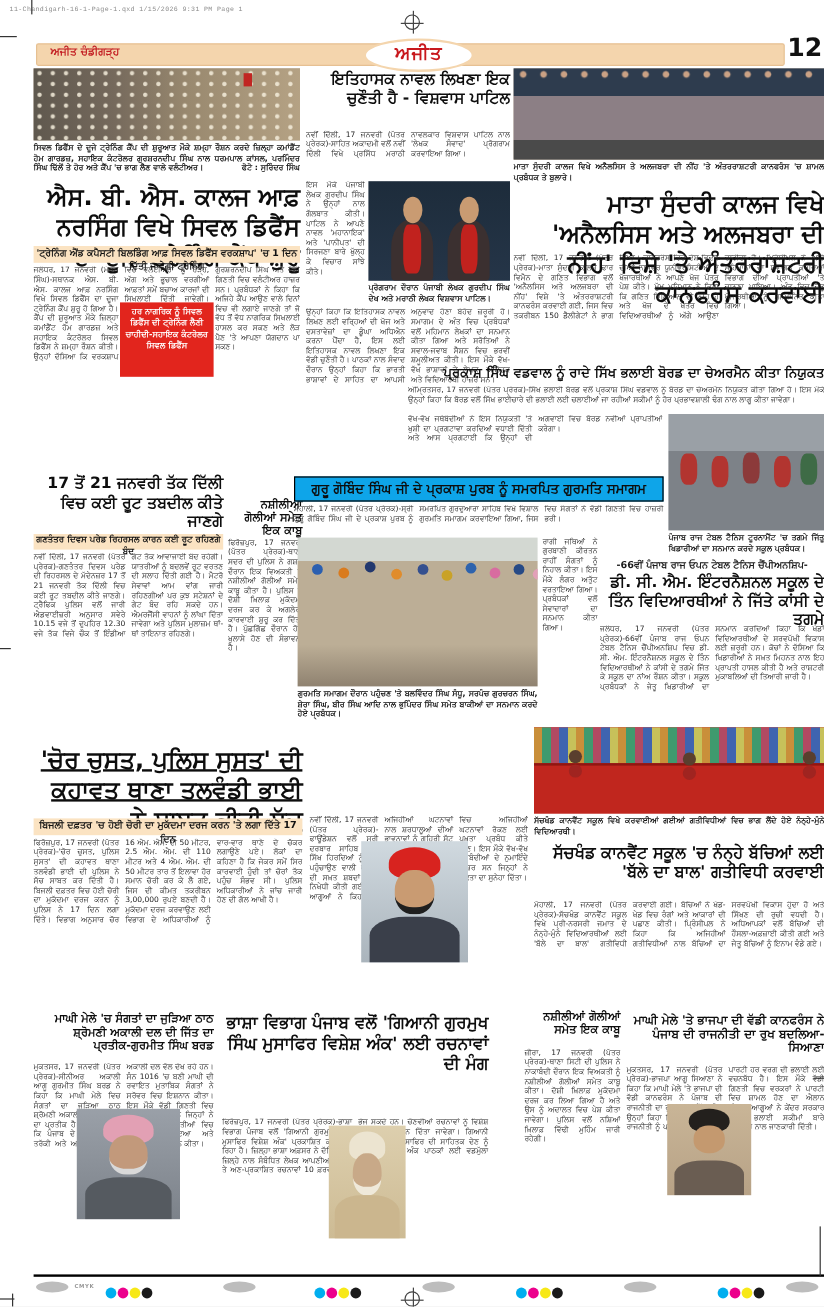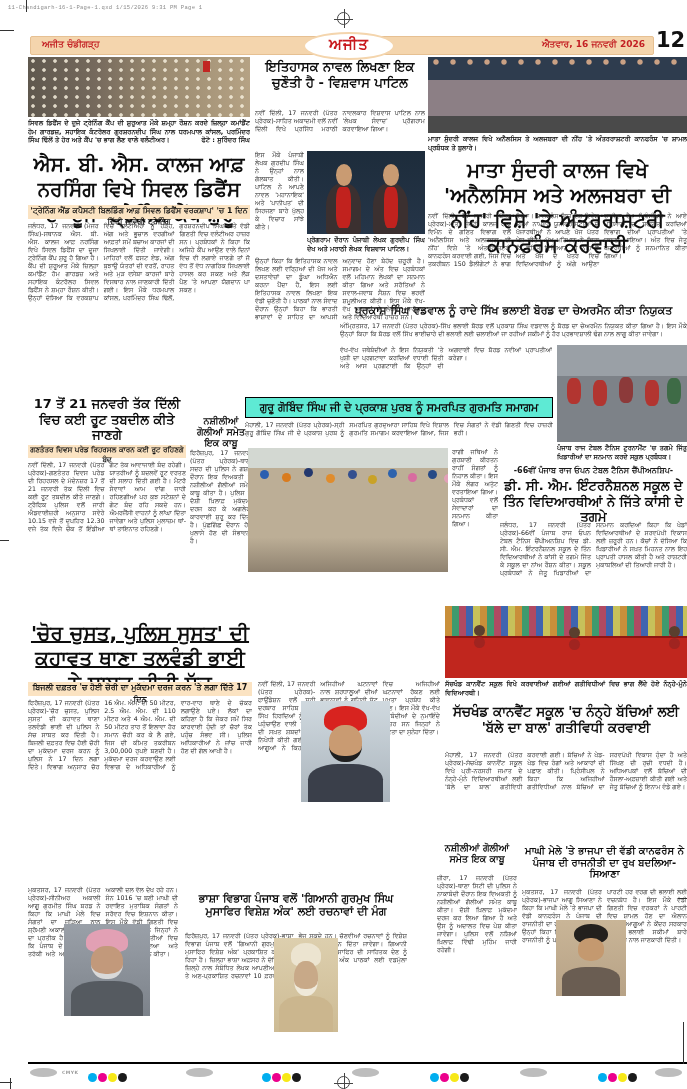--- a/index.html
+++ b/index.html
@@ -5,35 +5,35 @@
   html,body{margin:0;padding:0;background:#e8e8e8;}
   #page{position:relative;width:687px;height:1089px;background:#ffffff;overflow:hidden;
         font-family:"DejaVu Sans",sans-serif;color:#1a1a1a;}
   .a{position:absolute;}
   .slug{font-family:"Liberation Mono",monospace;font-size:5.5px;color:#8a8a8a;letter-spacing:.3px;}
   .bar{background:#f4d5ad;border:1px solid #e6c092;border-radius:2px;}
   .bar-label{color:#c31f23;font-weight:bold;font-size:9px;line-height:17px;}
   .logo-oval{background:#fff;border:2px solid #f4d5ad;border-radius:50%;text-align:center;}
   .logo-txt{color:#c8181d;font-weight:bold;font-size:15px;line-height:20px;letter-spacing:1px;}
   .pagenum{font-size:21px;font-weight:bold;color:#111;}
-  .hd{font-weight:bold;text-align:center;color:#0d0d0d;}
+  .hd{font-weight:bold;text-align:right;color:#0d0d0d;}
   .hd-xl{font-size:20px;line-height:1.25;}
   .hd-lg{font-size:13px;line-height:1.2;}
   .hd-md{font-size:11px;line-height:1.2;}
   .hd-sm{font-size:9.5px;line-height:1.15;}
   .kicker{font-size:8px;font-weight:bold;text-align:center;}
   .sub{background:#fbe3c2;font-weight:bold;text-align:center;font-size:7.8px;line-height:1.45;color:#111;}
   .body-txt{font-size:6.3px;line-height:1.27;text-align:justify;overflow:hidden;color:#222;}
   .c2{column-count:2;column-gap:5px;}
   .c3{column-count:3;column-gap:5px;}
   .cap{font-size:6.6px;font-weight:bold;line-height:1.3;text-align:justify;overflow:hidden;color:#111;}
   .credit{float:right;font-weight:bold;}
   .redbox{background:#e2251d;color:#fff;font-weight:bold;font-size:6.9px;line-height:1.35;
           text-align:center;padding:4px 3px;box-sizing:border-box;}
-  .boxhd{border:1.3px solid #000;box-sizing:border-box;background:#5eead4;display:flex;align-items:center;justify-content:center;}
+  .boxhd{border:1.3px solid #000;box-sizing:border-box;background:#0ea5e9;display:flex;align-items:center;justify-content:center;}
   .ph{overflow:hidden;background:#b9a795;}
   .ph-civil{background-image:radial-gradient(circle at 5px 4px,rgba(245,238,220,.85) 1.4px,transparent 2.2px),
             linear-gradient(90deg,#5f584e 0%,#75695c 30%,#99896f 58%,#b5a284 100%);
             background-size:11px 9px,100% 100%;background-repeat:repeat,no-repeat;}
   .flag{position:absolute;background:#c12622;width:7px;height:11px;top:6%;right:18%;}
   .ph-mata{background-image:radial-gradient(circle at 8px 5px,#caa184 2.2px,transparent 3.2px),
            linear-gradient(180deg,#2e3c4e 0 30%,#8c7f85 30% 78%,#4a4a4a 78% 100%);
            background-size:17px 100%,100% 100%;background-repeat:repeat-x,no-repeat;background-position:0 26%,0 0;}
   .ph-patil{background:linear-gradient(180deg,#1d2c3b,#253548);}
   .fig{position:absolute;bottom:0;width:30%;height:62%;background:#3b3030;border-radius:45% 45% 8% 8%;}
@@ -92,33 +92,33 @@
   <div class="a slug" style="left:8px;top:4px;width:340px;">11-Chandigarh-16-1-Page-1.qxd  1/15/2026  9:31 PM  Page 1</div>
   <div class="a cross" style="left:337px;top:12px;"></div>
   <div class="a cropmark" style="left:0;top:30px;width:14px;height:1px;"></div>
   <div class="a cropmark" style="left:26px;top:0;width:1px;height:12px;"></div>
 
   <div class="a bar" style="left:30px;top:36px;width:622px;height:17px;"></div>
   <div class="a bar-label" style="left:42px;top:36px;">ਅਜੀਤ ਚੰਡੀਗੜ੍ਹ</div>
   <div class="a logo-oval" style="left:303px;top:32px;width:88px;height:24px;">
     <span class="logo-txt">ਅਜੀਤ</span>
   </div>
-  <div class="a bar-label" style="left:455px;top:36px;width:190px;text-align:right;">ਐਤਵਾਰ, 16 ਜਨਵਰੀ 2026</div>
   <div class="a pagenum" style="left:656px;top:28px;">12</div>
 
   <div class="a ph ph-civil" style="left:28px;top:57px;width:222px;height:60px;">
     <span class="flag"></span>
   </div>
   <div class="a cap" style="left:28px;top:119px;width:222px;height:31px;">
     <span>ਸਿਵਲ ਡਿਫੈਂਸ ਦੇ ਦੂਜੇ ਟ੍ਰੇਨਿੰਗ ਕੈਂਪ ਦੀ ਸ਼ੁਰੂਆਤ ਮੌਕੇ ਸ਼ਮ੍ਹਾ ਰੌਸ਼ਨ ਕਰਦੇ ਜ਼ਿਲ੍ਹਾ ਕਮਾਂਡੈਂਟ ਹੋਮ ਗਾਰਡਜ਼, ਸਹਾਇਕ ਕੰਟਰੋਲਰ ਗੁਰਸ਼ਰਨਦੀਪ ਸਿੰਘ ਨਾਲ ਧਰਮਪਾਲ ਕਾਂਸਲ, ਪਰਮਿੰਦਰ ਸਿੰਘ ਢਿੱਲੋਂ ਤੇ ਹੋਰ ਅਤੇ ਕੈਂਪ 'ਚ ਭਾਗ ਲੈਣ ਵਾਲੇ ਵਲੰਟੀਅਰ।</span>
     <span class="credit">ਫੋਟੋ : ਸੁਰਿੰਦਰ ਸਿੰਘ</span>
   </div>
   <div class="a hd hd-xl" style="left:28px;top:152px;width:222px;height:50px;">ਐਸ. ਬੀ. ਐਸ. ਕਾਲਜ ਆਫ਼ ਨਰਸਿੰਗ ਵਿਖੇ ਸਿਵਲ ਡਿਫੈਂਸ ਦਾ ਦੂਜਾ ਟ੍ਰੇਨਿੰਗ ਕੈਂਪ ਸ਼ੁਰੂ</div>
   <div class="a sub" style="left:28px;top:205px;width:222px;height:14px;">'ਟ੍ਰੇਨਿੰਗ ਐਂਡ ਕਪੈਸਟੀ ਬਿਲਡਿੰਗ ਆਫ਼ ਸਿਵਲ ਡਿਫੈਂਸ ਵਰਕਸ਼ਾਪ' 'ਚ 1 ਦਿਨ ਦਿੱਤੀ ਜਾਵੇਗੀ ਟ੍ਰੇਨਿੰਗ</div>
   <div class="a body-txt c3" style="left:28px;top:222px;width:222px;height:170px;">ਜਲੰਧਰ, 17 ਜਨਵਰੀ (ਮੇਜਰ ਸਿੰਘ)-ਸਥਾਨਕ ਐਸ. ਬੀ. ਐਸ. ਕਾਲਜ ਆਫ਼ ਨਰਸਿੰਗ ਵਿਖੇ ਸਿਵਲ ਡਿਫੈਂਸ ਦਾ ਦੂਜਾ ਟ੍ਰੇਨਿੰਗ ਕੈਂਪ ਸ਼ੁਰੂ ਹੋ ਗਿਆ ਹੈ। ਕੈਂਪ ਦੀ ਸ਼ੁਰੂਆਤ ਮੌਕੇ ਜ਼ਿਲ੍ਹਾ ਕਮਾਂਡੈਂਟ ਹੋਮ ਗਾਰਡਜ਼ ਅਤੇ ਸਹਾਇਕ ਕੰਟਰੋਲਰ ਸਿਵਲ ਡਿਫੈਂਸ ਨੇ ਸ਼ਮ੍ਹਾ ਰੌਸ਼ਨ ਕੀਤੀ। ਉਨ੍ਹਾਂ ਦੱਸਿਆ ਕਿ ਵਰਕਸ਼ਾਪ ਵਿਚ ਵਲੰਟੀਅਰਾਂ ਨੂੰ ਹੜ੍ਹ, ਅੱਗ ਅਤੇ ਭੂਚਾਲ ਵਰਗੀਆਂ ਆਫ਼ਤਾਂ ਸਮੇਂ ਬਚਾਅ ਕਾਰਜਾਂ ਦੀ ਸਿਖਲਾਈ ਦਿੱਤੀ ਜਾਵੇਗੀ। ਮਾਹਿਰਾਂ ਵਲੋਂ ਫਸਟ ਏਡ, ਅੱਗ ਬੁਝਾਊ ਯੰਤਰਾਂ ਦੀ ਵਰਤੋਂ, ਰਾਹਤ ਅਤੇ ਮੁੜ ਵਸੇਬਾ ਕਾਰਜਾਂ ਬਾਰੇ ਵਿਸਥਾਰ ਨਾਲ ਜਾਣਕਾਰੀ ਦਿੱਤੀ ਗਈ। ਇਸ ਮੌਕੇ ਧਰਮਪਾਲ ਕਾਂਸਲ, ਪਰਮਿੰਦਰ ਸਿੰਘ ਢਿੱਲੋਂ, ਗੁਰਸ਼ਰਨਦੀਪ ਸਿੰਘ ਅਤੇ ਵੱਡੀ ਗਿਣਤੀ ਵਿਚ ਵਲੰਟੀਅਰ ਹਾਜ਼ਰ ਸਨ। ਪ੍ਰਬੰਧਕਾਂ ਨੇ ਕਿਹਾ ਕਿ ਅਜਿਹੇ ਕੈਂਪ ਆਉਣ ਵਾਲੇ ਦਿਨਾਂ ਵਿਚ ਵੀ ਲਗਾਏ ਜਾਣਗੇ ਤਾਂ ਜੋ ਵੱਧ ਤੋਂ ਵੱਧ ਨਾਗਰਿਕ ਸਿਖਲਾਈ ਹਾਸਲ ਕਰ ਸਕਣ ਅਤੇ ਲੋੜ ਪੈਣ 'ਤੇ ਆਪਣਾ ਯੋਗਦਾਨ ਪਾ ਸਕਣ।</div>
+  <div class="a redbox" style="left:100px;top:252px;width:78px;height:62px;">ਹਰ ਨਾਗਰਿਕ ਨੂੰ ਸਿਵਲ ਡਿਫੈਂਸ ਦੀ ਟ੍ਰੇਨਿੰਗ ਲੈਣੀ ਚਾਹੀਦੀ-ਸਹਾਇਕ ਕੰਟਰੋਲਰ ਸਿਵਲ ਡਿਫੈਂਸ</div>
 
   <div class="a hd hd-lg" style="left:255px;top:59px;width:170px;height:47px;">ਇਤਿਹਾਸਕ ਨਾਵਲ ਲਿਖਣਾ ਇਕ ਚੁਣੌਤੀ ਹੈ - ਵਿਸ਼ਵਾਸ ਪਾਟਿਲ</div>
   <div class="a body-txt c2" style="left:255px;top:109px;width:170px;height:40px;">ਨਵੀਂ ਦਿੱਲੀ, 17 ਜਨਵਰੀ (ਪੱਤਰ ਪ੍ਰੇਰਕ)-ਸਾਹਿਤ ਅਕਾਦਮੀ ਵਲੋਂ ਨਵੀਂ ਦਿੱਲੀ ਵਿਖੇ ਪ੍ਰਸਿੱਧ ਮਰਾਠੀ ਨਾਵਲਕਾਰ ਵਿਸ਼ਵਾਸ ਪਾਟਿਲ ਨਾਲ 'ਲੇਖਕ ਸੰਵਾਦ' ਪ੍ਰੋਗਰਾਮ ਕਰਵਾਇਆ ਗਿਆ।</div>
   <div class="a body-txt" style="left:255px;top:151px;width:49px;height:103px;">ਇਸ ਮੌਕੇ ਪੰਜਾਬੀ ਲੇਖਕ ਗੁਰਦੀਪ ਸਿੰਘ ਨੇ ਉਨ੍ਹਾਂ ਨਾਲ ਗੱਲਬਾਤ ਕੀਤੀ। ਪਾਟਿਲ ਨੇ ਆਪਣੇ ਨਾਵਲ 'ਮਹਾਨਾਇਕ' ਅਤੇ 'ਪਾਨੀਪਤ' ਦੀ ਸਿਰਜਣਾ ਬਾਰੇ ਖੁੱਲ੍ਹ ਕੇ ਵਿਚਾਰ ਸਾਂਝੇ ਕੀਤੇ।</div>
   <div class="a ph ph-patil" style="left:307px;top:151px;width:118px;height:83px;">
     <span class="fig" style="left:16%;"></span>
     <span class="fig" style="left:56%;"></span>
   </div>
   <div class="a cap" style="left:307px;top:236px;width:118px;height:19px;">ਪ੍ਰੋਗਰਾਮ ਦੌਰਾਨ ਪੰਜਾਬੀ ਲੇਖਕ ਗੁਰਦੀਪ ਸਿੰਘ ਦੇਖ ਅਤੇ ਮਰਾਠੀ ਲੇਖਕ ਵਿਸ਼ਵਾਸ ਪਾਟਿਲ।</div>
   <div class="a body-txt c2" style="left:255px;top:257px;width:170px;height:136px;">ਉਨ੍ਹਾਂ ਕਿਹਾ ਕਿ ਇਤਿਹਾਸਕ ਨਾਵਲ ਲਿਖਣ ਲਈ ਵਰ੍ਹਿਆਂ ਦੀ ਖੋਜ ਅਤੇ ਦਸਤਾਵੇਜ਼ਾਂ ਦਾ ਡੂੰਘਾ ਅਧਿਐਨ ਕਰਨਾ ਪੈਂਦਾ ਹੈ, ਇਸ ਲਈ ਇਤਿਹਾਸਕ ਨਾਵਲ ਲਿਖਣਾ ਇਕ ਵੱਡੀ ਚੁਣੌਤੀ ਹੈ। ਪਾਠਕਾਂ ਨਾਲ ਸੰਵਾਦ ਦੌਰਾਨ ਉਨ੍ਹਾਂ ਕਿਹਾ ਕਿ ਭਾਰਤੀ ਭਾਸ਼ਾਵਾਂ ਦੇ ਸਾਹਿਤ ਦਾ ਆਪਸੀ ਅਨੁਵਾਦ ਹੋਣਾ ਬੇਹੱਦ ਜ਼ਰੂਰੀ ਹੈ। ਸਮਾਗਮ ਦੇ ਅੰਤ ਵਿਚ ਪ੍ਰਬੰਧਕਾਂ ਵਲੋਂ ਮਹਿਮਾਨ ਲੇਖਕਾਂ ਦਾ ਸਨਮਾਨ ਕੀਤਾ ਗਿਆ ਅਤੇ ਸਰੋਤਿਆਂ ਨੇ ਸਵਾਲ-ਜਵਾਬ ਸੈਸ਼ਨ ਵਿਚ ਭਰਵੀਂ ਸ਼ਮੂਲੀਅਤ ਕੀਤੀ। ਇਸ ਮੌਕੇ ਵੱਖ-ਵੱਖ ਭਾਸ਼ਾਵਾਂ ਦੇ ਲੇਖਕ, ਆਲੋਚਕ ਅਤੇ ਵਿਦਿਆਰਥੀ ਹਾਜ਼ਰ ਸਨ।</div>
@@ -146,20 +146,21 @@
 
   <div class="a hd hd-sm" style="left:190px;top:416px;width:62px;height:30px;">ਨਸ਼ੀਲੀਆਂ ਗੋਲੀਆਂ ਸਮੇਤ ਇਕ ਕਾਬੂ</div>
   <div class="a body-txt" style="left:190px;top:449px;width:62px;height:168px;">ਫਿਰੋਜ਼ਪੁਰ, 17 ਜਨਵਰੀ (ਪੱਤਰ ਪ੍ਰੇਰਕ)-ਥਾਣਾ ਸਦਰ ਦੀ ਪੁਲਿਸ ਨੇ ਗਸ਼ਤ ਦੌਰਾਨ ਇਕ ਵਿਅਕਤੀ ਨੂੰ ਨਸ਼ੀਲੀਆਂ ਗੋਲੀਆਂ ਸਮੇਤ ਕਾਬੂ ਕੀਤਾ ਹੈ। ਪੁਲਿਸ ਨੇ ਦੋਸ਼ੀ ਖ਼ਿਲਾਫ਼ ਮੁਕੱਦਮਾ ਦਰਜ ਕਰ ਕੇ ਅਗਲੇਰੀ ਕਾਰਵਾਈ ਸ਼ੁਰੂ ਕਰ ਦਿੱਤੀ ਹੈ। ਪੁੱਛਗਿੱਛ ਦੌਰਾਨ ਹੋਰ ਖੁਲਾਸੇ ਹੋਣ ਦੀ ਸੰਭਾਵਨਾ ਹੈ।</div>
 
   <div class="a boxhd hd hd-md" style="left:245px;top:397px;width:308px;height:21px;">ਗੁਰੂ ਗੋਬਿੰਦ ਸਿੰਘ ਜੀ ਦੇ ਪ੍ਰਕਾਸ਼ ਪੁਰਬ ਨੂੰ ਸਮਰਪਿਤ ਗੁਰਮਤਿ ਸਮਾਗਮ</div>
   <div class="a body-txt c3" style="left:245px;top:421px;width:308px;height:25px;">ਮੋਹਾਲੀ, 17 ਜਨਵਰੀ (ਪੱਤਰ ਪ੍ਰੇਰਕ)-ਸ੍ਰੀ ਗੁਰੂ ਗੋਬਿੰਦ ਸਿੰਘ ਜੀ ਦੇ ਪ੍ਰਕਾਸ਼ ਪੁਰਬ ਨੂੰ ਸਮਰਪਿਤ ਗੁਰਦੁਆਰਾ ਸਾਹਿਬ ਵਿਖੇ ਵਿਸ਼ਾਲ ਗੁਰਮਤਿ ਸਮਾਗਮ ਕਰਵਾਇਆ ਗਿਆ, ਜਿਸ ਵਿਚ ਸੰਗਤਾਂ ਨੇ ਵੱਡੀ ਗਿਣਤੀ ਵਿਚ ਹਾਜ਼ਰੀ ਭਰੀ।</div>
   <div class="a ph ph-gurmat" style="left:248px;top:448px;width:200px;height:124px;">
     <span class="turbans"></span>
   </div>
   <div class="a body-txt" style="left:452px;top:448px;width:46px;height:150px;">ਰਾਗੀ ਜਥਿਆਂ ਨੇ ਗੁਰਬਾਣੀ ਕੀਰਤਨ ਰਾਹੀਂ ਸੰਗਤਾਂ ਨੂੰ ਨਿਹਾਲ ਕੀਤਾ। ਇਸ ਮੌਕੇ ਲੰਗਰ ਅਤੁੱਟ ਵਰਤਾਇਆ ਗਿਆ। ਪ੍ਰਬੰਧਕਾਂ ਵਲੋਂ ਸੇਵਾਦਾਰਾਂ ਦਾ ਸਨਮਾਨ ਕੀਤਾ ਗਿਆ।</div>
+  <div class="a cap" style="left:248px;top:574px;width:200px;height:26px;">ਗੁਰਮਤਿ ਸਮਾਗਮ ਦੌਰਾਨ ਪਹੁੰਚਣ 'ਤੇ ਬਲਵਿੰਦਰ ਸਿੰਘ ਸੰਧੂ, ਸਰਪੰਚ ਗੁਰਚਰਨ ਸਿੰਘ, ਸ਼ੇਰਾ ਸਿੰਘ, ਬੀਰ ਸਿੰਘ ਆਦਿ ਨਾਲ ਭੁਪਿੰਦਰ ਸਿੰਘ ਸਮੇਤ ਬਾਕੀਆਂ ਦਾ ਸਨਮਾਨ ਕਰਦੇ ਹੋਏ ਪ੍ਰਬੰਧਕ।</div>
 
   <div class="a hd hd-xl" style="left:28px;top:621px;width:224px;height:58px;text-decoration:underline;">'ਚੋਰ ਚੁਸਤ, ਪੁਲਿਸ ਸੁਸਤ' ਦੀ ਕਹਾਵਤ ਥਾਣਾ ਤਲਵੰਡੀ ਭਾਈ ਨੇ ਸਾਬਤ ਕੀਤੀ ਸੱਚ</div>
   <div class="a sub" style="left:28px;top:682px;width:224px;height:14px;font-size:8px;">ਬਿਜਲੀ ਦਫ਼ਤਰ 'ਚ ਹੋਈ ਚੋਰੀ ਦਾ ਮੁਕੱਦਮਾ ਦਰਜ ਕਰਨ 'ਤੇ ਲਗਾ ਦਿੱਤੇ 17 ਦਿਨ</div>
   <div class="a body-txt c3" style="left:28px;top:699px;width:224px;height:136px;">ਫਿਰੋਜ਼ਪੁਰ, 17 ਜਨਵਰੀ (ਪੱਤਰ ਪ੍ਰੇਰਕ)-'ਚੋਰ ਚੁਸਤ, ਪੁਲਿਸ ਸੁਸਤ' ਦੀ ਕਹਾਵਤ ਥਾਣਾ ਤਲਵੰਡੀ ਭਾਈ ਦੀ ਪੁਲਿਸ ਨੇ ਸੱਚ ਸਾਬਤ ਕਰ ਦਿੱਤੀ ਹੈ। ਬਿਜਲੀ ਦਫ਼ਤਰ ਵਿਚ ਹੋਈ ਚੋਰੀ ਦਾ ਮੁਕੱਦਮਾ ਦਰਜ ਕਰਨ ਨੂੰ ਪੁਲਿਸ ਨੇ 17 ਦਿਨ ਲਗਾ ਦਿੱਤੇ। ਵਿਭਾਗ ਅਨੁਸਾਰ ਚੋਰ 16 ਐਮ. ਐਮ. ਦੀ 50 ਮੀਟਰ, 2.5 ਐਮ. ਐਮ. ਦੀ 110 ਮੀਟਰ ਅਤੇ 4 ਐਮ. ਐਮ. ਦੀ 50 ਮੀਟਰ ਤਾਰ ਤੋਂ ਇਲਾਵਾ ਹੋਰ ਸਮਾਨ ਚੋਰੀ ਕਰ ਕੇ ਲੈ ਗਏ, ਜਿਸ ਦੀ ਕੀਮਤ ਤਕਰੀਬਨ 3,00,000 ਰੁਪਏ ਬਣਦੀ ਹੈ। ਮੁਕੱਦਮਾ ਦਰਜ ਕਰਵਾਉਣ ਲਈ ਵਿਭਾਗ ਦੇ ਅਧਿਕਾਰੀਆਂ ਨੂੰ ਵਾਰ-ਵਾਰ ਥਾਣੇ ਦੇ ਚੱਕਰ ਲਗਾਉਣੇ ਪਏ। ਲੋਕਾਂ ਦਾ ਕਹਿਣਾ ਹੈ ਕਿ ਜੇਕਰ ਸਮੇਂ ਸਿਰ ਕਾਰਵਾਈ ਹੁੰਦੀ ਤਾਂ ਚੋਰਾਂ ਤੱਕ ਪਹੁੰਚ ਸੰਭਵ ਸੀ। ਪੁਲਿਸ ਅਧਿਕਾਰੀਆਂ ਨੇ ਜਾਂਚ ਜਾਰੀ ਹੋਣ ਦੀ ਗੱਲ ਆਖੀ ਹੈ।</div>
 
   <div class="a body-txt c3" style="left:258px;top:680px;width:182px;height:157px;">ਨਵੀਂ ਦਿੱਲੀ, 17 ਜਨਵਰੀ (ਪੱਤਰ ਪ੍ਰੇਰਕ)-ਫਾਊਂਡੇਸ਼ਨ ਵਲੋਂ ਸ੍ਰੀ ਦਰਬਾਰ ਸਾਹਿਬ ਵਿਖੇ ਸਿੱਖ ਹਿਰਦਿਆਂ ਨੂੰ ਠੇਸ ਪਹੁੰਚਾਉਣ ਵਾਲੀ ਘਟਨਾ ਦੀ ਸਖ਼ਤ ਸ਼ਬਦਾਂ ਵਿਚ ਨਿਖੇਧੀ ਕੀਤੀ ਗਈ ਹੈ। ਆਗੂਆਂ ਨੇ ਕਿਹਾ ਕਿ ਅਜਿਹੀਆਂ ਘਟਨਾਵਾਂ ਨਾਲ ਸ਼ਰਧਾਲੂਆਂ ਦੀਆਂ ਭਾਵਨਾਵਾਂ ਨੂੰ ਗਹਿਰੀ ਸੱਟ ਵੱਜਦੀ ਹੈ ਅਤੇ ਦੋਸ਼ੀਆਂ ਖ਼ਿਲਾਫ਼ ਸਖ਼ਤ ਕਾਰਵਾਈ ਹੋਣੀ ਚਾਹੀਦੀ ਹੈ। ਉਨ੍ਹਾਂ ਮੰਗ ਕੀਤੀ ਕਿ ਪ੍ਰਸ਼ਾਸਨ ਘਟਨਾ ਦੀ ਡੂੰਘਾਈ ਨਾਲ ਜਾਂਚ ਕਰੇ ਅਤੇ ਭਵਿੱਖ ਵਿਚ ਅਜਿਹੀਆਂ ਘਟਨਾਵਾਂ ਰੋਕਣ ਲਈ ਪੁਖ਼ਤਾ ਪ੍ਰਬੰਧ ਕੀਤੇ ਜਾਣ। ਇਸ ਮੌਕੇ ਵੱਖ-ਵੱਖ ਜਥੇਬੰਦੀਆਂ ਦੇ ਨੁਮਾਇੰਦੇ ਹਾਜ਼ਰ ਸਨ ਜਿਨ੍ਹਾਂ ਨੇ ਏਕਤਾ ਦਾ ਸੁਨੇਹਾ ਦਿੱਤਾ।</div>
   <div class="a ph por por-found" style="left:301px;top:701px;width:89px;height:101px;">
     <span class="turban"></span>
     <span class="face"></span>
     <span class="torso"></span>
@@ -167,28 +168,29 @@
 
   <div class="a ph ph-sach" style="left:445px;top:606px;width:242px;height:72px;">
     <span class="shelves"></span>
     <span class="tables"></span>
     <span class="skid"></span>
   </div>
   <div class="a cap" style="left:445px;top:680px;width:242px;height:21px;">ਸੱਚਖੰਡ ਕਾਨਵੈਂਟ ਸਕੂਲ ਵਿਖੇ ਕਰਵਾਈਆਂ ਗਈਆਂ ਗਤੀਵਿਧੀਆਂ ਵਿਚ ਭਾਗ ਲੈਂਦੇ ਹੋਏ ਨੰਨ੍ਹੇ-ਮੁੰਨੇ ਵਿਦਿਆਰਥੀ।</div>
   <div class="a hd hd-lg" style="left:445px;top:703px;width:242px;height:45px;font-size:13.5px;">ਸੱਚਖੰਡ ਕਾਨਵੈਂਟ ਸਕੂਲ 'ਚ ਨੰਨ੍ਹੇ ਬੱਚਿਆਂ ਲਈ 'ਬੱਲੇ ਦਾ ਬਾਲ' ਗਤੀਵਿਧੀ ਕਰਵਾਈ</div>
   <div class="a body-txt c3" style="left:445px;top:751px;width:242px;height:88px;">ਮੋਹਾਲੀ, 17 ਜਨਵਰੀ (ਪੱਤਰ ਪ੍ਰੇਰਕ)-ਸੱਚਖੰਡ ਕਾਨਵੈਂਟ ਸਕੂਲ ਵਿਖੇ ਪ੍ਰੀ-ਨਰਸਰੀ ਜਮਾਤ ਦੇ ਨੰਨ੍ਹੇ-ਮੁੰਨੇ ਵਿਦਿਆਰਥੀਆਂ ਲਈ 'ਬੱਲੇ ਦਾ ਬਾਲ' ਗਤੀਵਿਧੀ ਕਰਵਾਈ ਗਈ। ਬੱਚਿਆਂ ਨੇ ਖੇਡ-ਖੇਡ ਵਿਚ ਰੰਗਾਂ ਅਤੇ ਆਕਾਰਾਂ ਦੀ ਪਛਾਣ ਕੀਤੀ। ਪ੍ਰਿੰਸੀਪਲ ਨੇ ਕਿਹਾ ਕਿ ਅਜਿਹੀਆਂ ਗਤੀਵਿਧੀਆਂ ਨਾਲ ਬੱਚਿਆਂ ਦਾ ਸਰਵਪੱਖੀ ਵਿਕਾਸ ਹੁੰਦਾ ਹੈ ਅਤੇ ਸਿੱਖਣ ਦੀ ਰੁਚੀ ਵਧਦੀ ਹੈ। ਅਧਿਆਪਕਾਂ ਵਲੋਂ ਬੱਚਿਆਂ ਦੀ ਹੌਸਲਾ-ਅਫ਼ਜ਼ਾਈ ਕੀਤੀ ਗਈ ਅਤੇ ਜੇਤੂ ਬੱਚਿਆਂ ਨੂੰ ਇਨਾਮ ਵੰਡੇ ਗਏ।</div>
 
+  <div class="a hd hd-sm" style="left:28px;top:845px;width:150px;height:38px;">ਮਾਘੀ ਮੇਲੇ 'ਚ ਸੰਗਤਾਂ ਦਾ ਜੁੜਿਆ ਠਾਠ ਸ਼੍ਰੋਮਣੀ ਅਕਾਲੀ ਦਲ ਦੀ ਜਿੱਤ ਦਾ ਪ੍ਰਤੀਕ-ਗੁਰਮੀਤ ਸਿੰਘ ਬਰਡ</div>
   <div class="a body-txt c2" style="left:28px;top:886px;width:150px;height:174px;">ਮੁਕਤਸਰ, 17 ਜਨਵਰੀ (ਪੱਤਰ ਪ੍ਰੇਰਕ)-ਸੀਨੀਅਰ ਅਕਾਲੀ ਆਗੂ ਗੁਰਮੀਤ ਸਿੰਘ ਬਰਡ ਨੇ ਕਿਹਾ ਕਿ ਮਾਘੀ ਮੇਲੇ ਵਿਚ ਸੰਗਤਾਂ ਦਾ ਜੁੜਿਆ ਠਾਠ ਸ਼੍ਰੋਮਣੀ ਅਕਾਲੀ ਦਲ ਦੀ ਜਿੱਤ ਦਾ ਪ੍ਰਤੀਕ ਹੈ। ਉਨ੍ਹਾਂ ਕਿਹਾ ਕਿ ਪੰਜਾਬ ਦੇ ਲੋਕ ਸੂਬੇ ਦੀ ਤਰੱਕੀ ਅਤੇ ਅਮਨ-ਸ਼ਾਂਤੀ ਲਈ ਅਕਾਲੀ ਦਲ ਵੱਲ ਦੇਖ ਰਹੇ ਹਨ। ਸੰਨ 1016 'ਚ ਬਣੀ ਮਾਘੀ ਦੀ ਰਵਾਇਤ ਮੁਤਾਬਿਕ ਸੰਗਤਾਂ ਨੇ ਸਰੋਵਰ ਵਿਚ ਇਸ਼ਨਾਨ ਕੀਤਾ। ਇਸ ਮੌਕੇ ਵੱਡੀ ਗਿਣਤੀ ਵਿਚ ਵਰਕਰ ਹਾਜ਼ਰ ਸਨ ਜਿਨ੍ਹਾਂ ਨੇ ਪਾਰਟੀ ਦੀਆਂ ਨੀਤੀਆਂ ਵਿਚ ਭਰੋਸਾ ਪ੍ਰਗਟਾਇਆ ਅਤੇ ਆਗੂਆਂ ਦਾ ਸਨਮਾਨ ਕੀਤਾ।</div>
   <div class="a ph por por-akali" style="left:64px;top:924px;width:86px;height:92px;">
     <span class="turban"></span>
     <span class="face"></span>
     <span class="torso"></span>
   </div>
 
-  <div class="a hd hd-lg" style="left:185px;top:892px;width:222px;height:46px;font-size:11px;">ਭਾਸ਼ਾ ਵਿਭਾਗ ਪੰਜਾਬ ਵਲੋਂ 'ਗਿਆਨੀ ਗੁਰਮੁਖ ਸਿੰਘ ਮੁਸਾਫਿਰ ਵਿਸ਼ੇਸ਼ ਅੰਕ' ਲਈ ਰਚਨਾਵਾਂ ਦੀ ਮੰਗ</div>
+  <div class="a hd hd-lg" style="left:185px;top:845px;width:222px;height:46px;font-size:14px;">ਭਾਸ਼ਾ ਵਿਭਾਗ ਪੰਜਾਬ ਵਲੋਂ 'ਗਿਆਨੀ ਗੁਰਮੁਖ ਸਿੰਘ ਮੁਸਾਫਿਰ ਵਿਸ਼ੇਸ਼ ਅੰਕ' ਲਈ ਰਚਨਾਵਾਂ ਦੀ ਮੰਗ</div>
   <div class="a body-txt c2" style="left:185px;top:932px;width:222px;height:128px;">ਫਿਰੋਜ਼ਪੁਰ, 17 ਜਨਵਰੀ (ਪੱਤਰ ਪ੍ਰੇਰਕ)-ਭਾਸ਼ਾ ਵਿਭਾਗ ਪੰਜਾਬ ਵਲੋਂ 'ਗਿਆਨੀ ਗੁਰਮੁਖ ਸਿੰਘ ਮੁਸਾਫਿਰ ਵਿਸ਼ੇਸ਼ ਅੰਕ' ਪ੍ਰਕਾਸ਼ਿਤ ਕੀਤਾ ਜਾ ਰਿਹਾ ਹੈ। ਜ਼ਿਲ੍ਹਾ ਭਾਸ਼ਾ ਅਫ਼ਸਰ ਨੇ ਦੱਸਿਆ ਕਿ ਜ਼ਿਲ੍ਹੇ ਨਾਲ ਸੰਬੰਧਿਤ ਲੇਖਕ ਆਪਣੀਆਂ ਮੌਲਿਕ ਤੇ ਅਣ-ਪ੍ਰਕਾਸ਼ਿਤ ਰਚਨਾਵਾਂ 10 ਫ਼ਰਵਰੀ ਤੱਕ ਭੇਜ ਸਕਦੇ ਹਨ। ਚੋਣਵੀਆਂ ਰਚਨਾਵਾਂ ਨੂੰ ਵਿਸ਼ੇਸ਼ ਅੰਕ ਵਿਚ ਸਥਾਨ ਦਿੱਤਾ ਜਾਵੇਗਾ। ਗਿਆਨੀ ਗੁਰਮੁਖ ਸਿੰਘ ਮੁਸਾਫਿਰ ਦੀ ਸਾਹਿਤਕ ਦੇਣ ਨੂੰ ਸਮਰਪਿਤ ਇਹ ਅੰਕ ਪਾਠਕਾਂ ਲਈ ਵਡਮੁੱਲਾ ਤੋਹਫ਼ਾ ਹੋਵੇਗਾ।</div>
   <div class="a ph por por-bhasha" style="left:274px;top:938px;width:64px;height:94px;">
     <span class="turban"></span>
     <span class="face"></span>
     <span class="torso"></span>
   </div>
 
   <div class="a hd hd-sm" style="left:437px;top:843px;width:80px;height:28px;">ਨਸ਼ੀਲੀਆਂ ਗੋਲੀਆਂ ਸਮੇਤ ਇਕ ਕਾਬੂ</div>
   <div class="a body-txt" style="left:437px;top:874px;width:80px;height:186px;">ਜ਼ੀਰਾ, 17 ਜਨਵਰੀ (ਪੱਤਰ ਪ੍ਰੇਰਕ)-ਥਾਣਾ ਸਿਟੀ ਦੀ ਪੁਲਿਸ ਨੇ ਨਾਕਾਬੰਦੀ ਦੌਰਾਨ ਇਕ ਵਿਅਕਤੀ ਨੂੰ ਨਸ਼ੀਲੀਆਂ ਗੋਲੀਆਂ ਸਮੇਤ ਕਾਬੂ ਕੀਤਾ। ਦੋਸ਼ੀ ਖ਼ਿਲਾਫ਼ ਮੁਕੱਦਮਾ ਦਰਜ ਕਰ ਲਿਆ ਗਿਆ ਹੈ ਅਤੇ ਉਸ ਨੂੰ ਅਦਾਲਤ ਵਿਚ ਪੇਸ਼ ਕੀਤਾ ਜਾਵੇਗਾ। ਪੁਲਿਸ ਵਲੋਂ ਨਸ਼ਿਆਂ ਖ਼ਿਲਾਫ਼ ਵਿੱਢੀ ਮੁਹਿੰਮ ਜਾਰੀ ਰਹੇਗੀ।</div>
 

